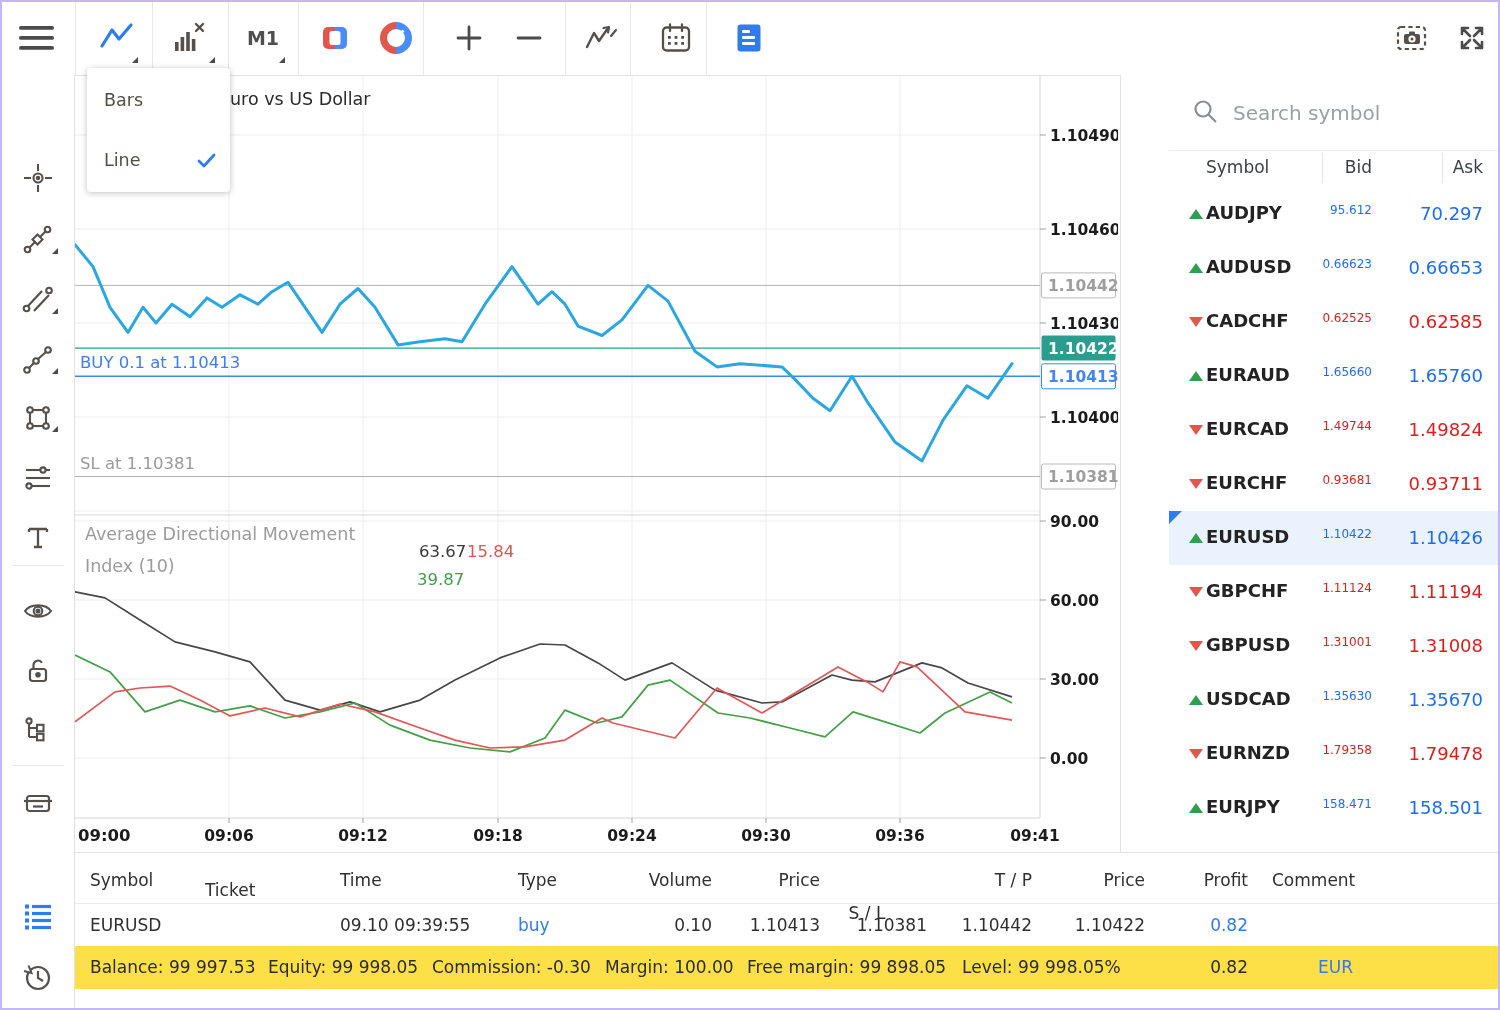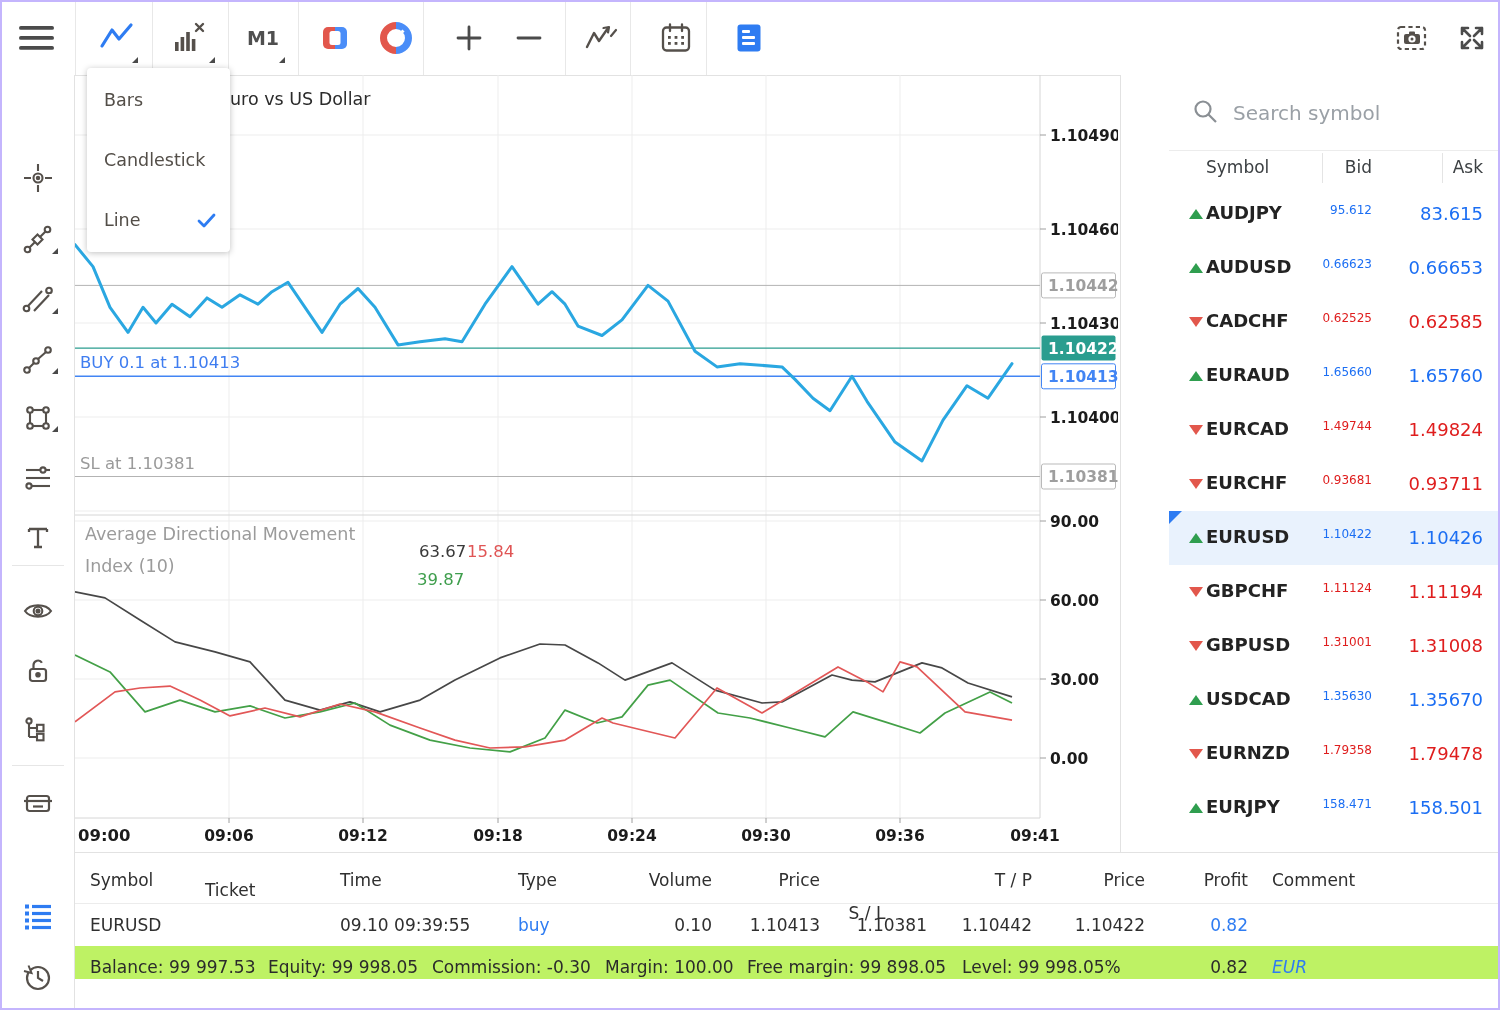--- a/index.html
+++ b/index.html
@@ -42,21 +42,21 @@
   .arr.up{border-left:7px solid transparent;border-right:7px solid transparent;border-bottom:10px solid #2f9e4f;}
   .arr.dn{border-left:7px solid transparent;border-right:7px solid transparent;border-top:10px solid #e2574c;}
   .mw-row .sym{position:absolute;left:37px;top:15px;font-size:18px;font-weight:700;color:#232323;}
   .mw-row .bid{position:absolute;right:126px;top:16px;font-size:12px;}
   .mw-row .ask{position:absolute;right:15px;top:16px;font-size:18px;}
   .num-blue{color:#1b6ef3;} .num-red{color:#df1d1d;}
   
   .trade{position:absolute;left:73px;top:850px;right:0;bottom:0;background:#fff;border-top:1px solid #e2e2e2;box-sizing:border-box;}
   .tr-cell{position:absolute;font-size:17px;color:#2f2f2f;white-space:nowrap;}
   .tr-sep{position:absolute;left:0;right:0;top:50px;height:1px;background:#ececec;}
-  .balance{position:absolute;left:0;right:0;top:93px;height:33px;background:#bef264;}
+  .balance{position:absolute;left:0;right:0;top:93px;height:43px;background:#fde047;}
   .bal-item{position:absolute;top:11px;font-size:17px;color:#2b2b2b;white-space:nowrap;}
   .txt-blue{color:#2e7cf2;}
   text{font-family:"DejaVu Sans","Liberation Sans",sans-serif;}
 </style>
 </head>
 <body>
 
 <div class="window">
 
   <div class="toolbar">
@@ -369,23 +369,20 @@
         <text x="900" y="841" font-size="15.5" font-weight="600" fill="#1b1b1b" text-anchor="middle">09:36</text>
         <text x="1035" y="841" font-size="15.5" font-weight="600" fill="#1b1b1b" text-anchor="middle">09:41</text>
       </svg>
   </div>
 
   <div class="menu" id="chart-menu">
       <div class="menu-item">
         <span>Bars</span>
       </div>
       <div class="menu-item">
-        <span>Candlestick</span>
-      </div>
-      <div class="menu-item">
         <span>Line</span>
         <span class="chk">
       <svg width="19" height="15" viewBox="0 0 19 15" fill="none" stroke="#2e7cf2" stroke-width="2.8" stroke-linecap="round" stroke-linejoin="round">
             <path d="M2,8 L7,13 L17,2"></path>
           </svg></span>
       </div>
     </div>
 
   <div class="mw">
     <div class="mw-search">
@@ -400,21 +397,21 @@
       <span class="c2">Bid</span>
       <span class="c3">Ask</span>
       <div class="mw-colsep" style="left:153px"></div>
       <div class="mw-colsep" style="left:273px"></div>
     </div>
     <div id="mw-rows">
         <div class="mw-row">
           <span class="arr up"></span>
           <span class="sym">AUDJPY</span>
           <span class="bid num-blue">95.612</span>
-          <span class="ask num-blue">83.615</span>
+          <span class="ask num-blue">70.297</span>
         </div>
         <div class="mw-row">
           <span class="arr up"></span>
           <span class="sym">AUDUSD</span>
           <span class="bid num-blue">0.66623</span>
           <span class="ask num-blue">0.66653</span>
         </div>
         <div class="mw-row">
           <span class="arr dn"></span>
           <span class="sym">CADCHF</span>
@@ -507,17 +504,17 @@
         <div class="tr-cell txt-blue" style="left: 1053px; width: 120px; text-align: right; top: 62px;">0.82</div>
       </div>
     <div class="balance" id="balance-bar">
         <div class="bal-item" style="left: 15px;">Balance: 99 997.53</div>
         <div class="bal-item" style="left: 193px;">Equity: 99 998.05</div>
         <div class="bal-item" style="left: 357px;">Commission: -0.30</div>
         <div class="bal-item" style="left: 530px;">Margin: 100.00</div>
         <div class="bal-item" style="left: 672px;">Free margin: 99 898.05</div>
         <div class="bal-item" style="left: 887px;">Level: 99 998.05%</div>
         <div class="bal-item" style="left: 1053px; width: 120px; text-align: right;">0.82</div>
-        <div class="bal-item txt-blue" style="left: 1197px; font-style: italic;">EUR</div>
+        <div class="bal-item txt-blue" style="left: 1243px;">EUR</div>
       </div>
   </div>
 
 </div>
 
 </body></html>

